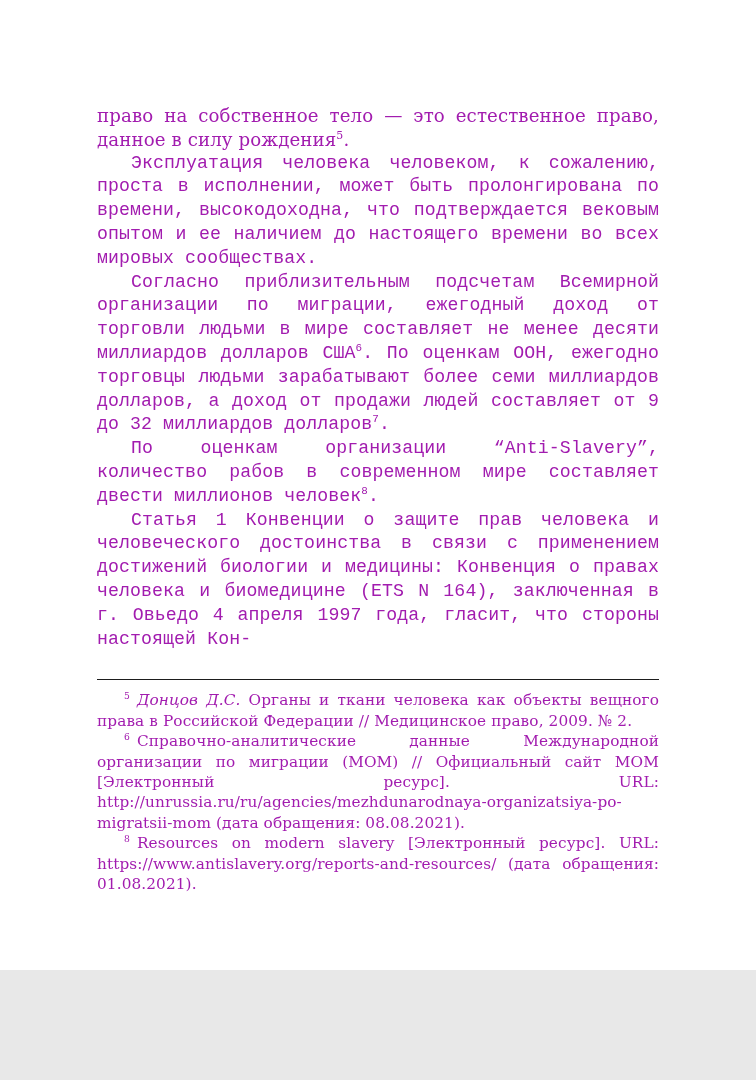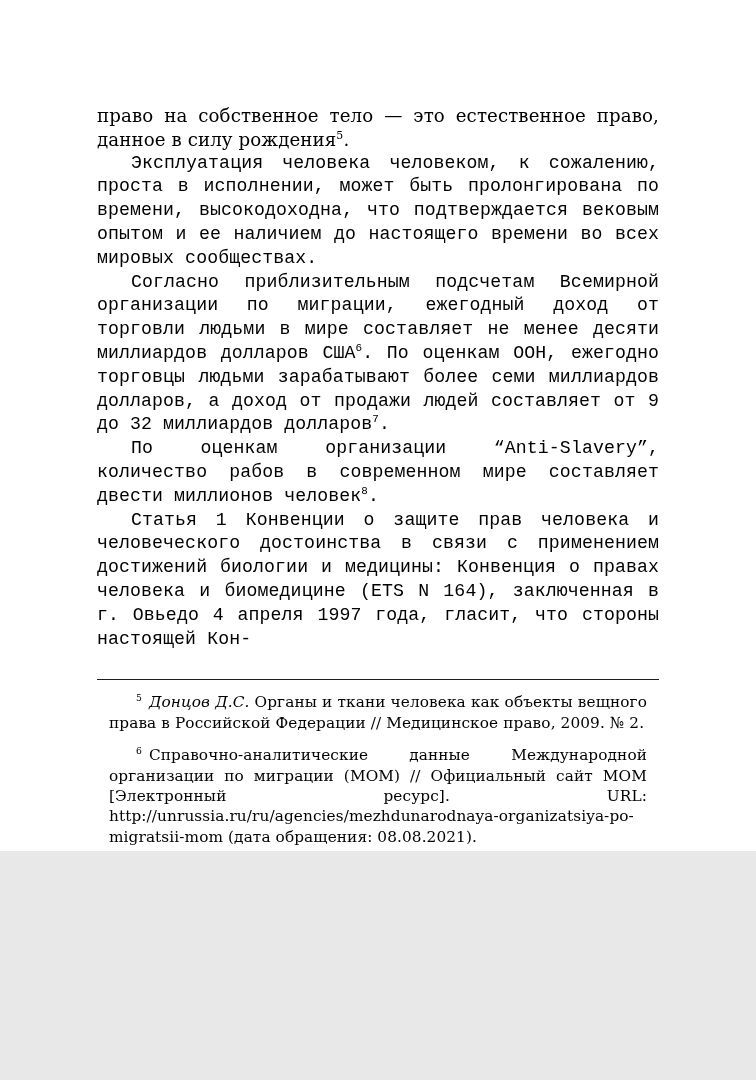--- a/index.html
+++ b/index.html
@@ -3,25 +3,25 @@
 <meta charset="utf-8">
 <style>
   html, body {
     margin: 0;
     padding: 0;
     background: #e8e8e8;
   }
   .page {
     position: relative;
     width: 756px;
-    height: 851px;
+    height: 970px;
     margin: 0 auto;
     background: #ffffff;
     font-family: "DejaVu Serif", "Liberation Serif", serif;
-    color: #000000;
+    color: #a21caf;
     overflow: hidden;
   }
   .text-block {
     position: absolute;
     left: 97px;
     top: 104px;
     width: 562px;
   }
   p.body-par {
     margin: 0;
@@ -39,21 +39,21 @@
     line-height: 0;
   }
   .footnote-rule {
     border: none;
     border-top: 1.3px solid #1d1d1d;
     width: 100%;
     margin: 28px 0 10px 0;
     height: 0;
   }
   p.footnote {
-    margin: 12px;
+    margin: 0;
     font-size: 15.3px;
     line-height: 20.4px;
     text-align: justify;
     text-indent: 27px;
     letter-spacing: 0.1px;
   }
   p.footnote .fn-marker {
     margin-right: 7px;
   }
   em.italic-run {
@@ -79,16 +79,17 @@
         <p class="body-par"><span>право на собственное тело — это естественное право, данное в силу рождения</span><sup>5</sup><span>.</span></p>
         <p class="body-par indent"><span>Эксплуатация человека человеком, к сожалению, проста в исполнении, может быть пролонгирована по времени, высокодоходна, что подтверждается вековым опытом и ее наличием до настоящего времени во всех мировых сообществах.</span></p>
         <p class="body-par indent"><span>Согласно приблизительным подсчетам Всемирной организации по миграции, ежегодный доход от торговли людьми в мире составляет не менее десяти миллиардов долларов США</span><sup>6</sup><span>. По оценкам ООН, ежегодно торговцы людьми зарабатывают более семи миллиардов долларов, а доход от продажи людей составляет от 9 до 32 миллиардов долларов</span><sup>7</sup><span>.</span></p>
         <p class="body-par indent"><span>По оценкам организации “Anti-Slavery”, количество рабов в современном мире составляет двести миллионов человек</span><sup>8</sup><span>.</span></p>
         <p class="body-par indent"><span>Статья 1 Конвенции о защите прав человека и человеческого достоинства в связи с применением достижений биологии и медицины: Конвенция о правах человека и биомедицине (ETS N 164), заключенная в г. Овьедо 4 апреля 1997 года, гласит, что стороны настоящей Кон-</span></p>
       </div>
     <div class="footnote-rule"></div>
     <div id="footnotes">
         <p class="footnote"><sup class="fn-marker">5</sup><em class="italic-run">Донцов Д.С.</em><span> Органы и ткани человека как объекты вещного права в Российской Федерации // Медицинское право, 2009. № 2.</span></p>
         <p class="footnote"><sup class="fn-marker">6</sup><span>Справочно-аналитические данные Международной организации по миграции (МОМ) // Официальный сайт МОМ [Электронный ресурс]. URL: http://unrussia.ru/ru/agencies/mezhdunarodnaya-organizatsiya-po-migratsii-mom (дата обращения: 08.08.2021).</span></p>
+        <p class="footnote"><sup class="fn-marker">8</sup><span>Resources on modern slavery [Электронный ресурс]. URL: https://www.antislavery.org/reports-and-resources/ (дата обращения: 01.08.2021).</span></p>
       </div>
   </div>
   <div class="page-number">7</div>
 </div>
 
 </body></html>

